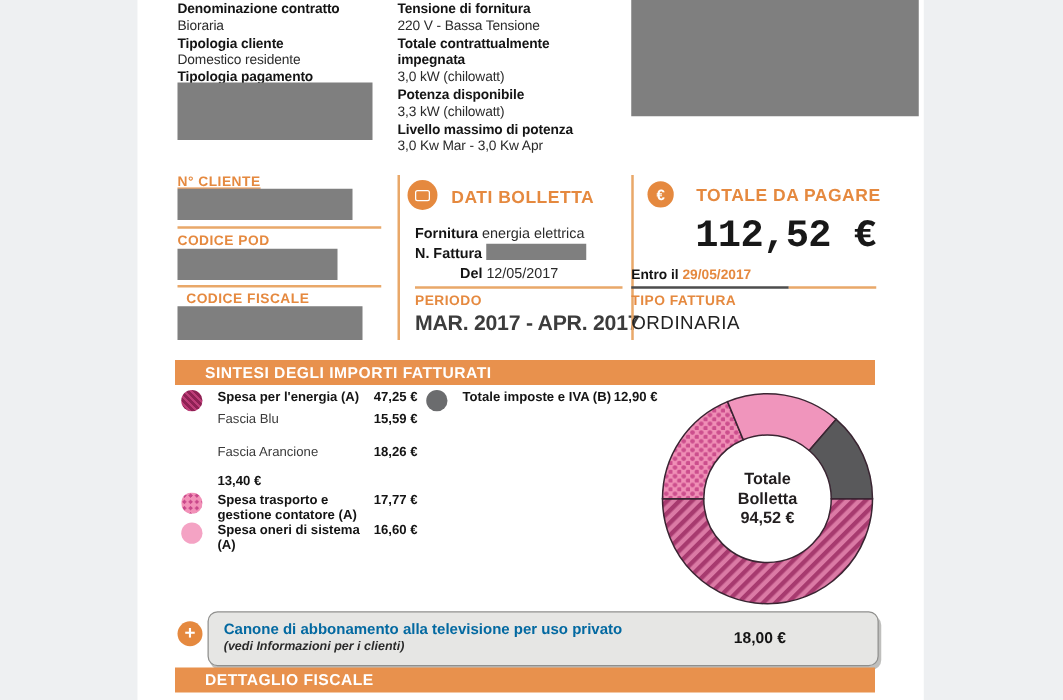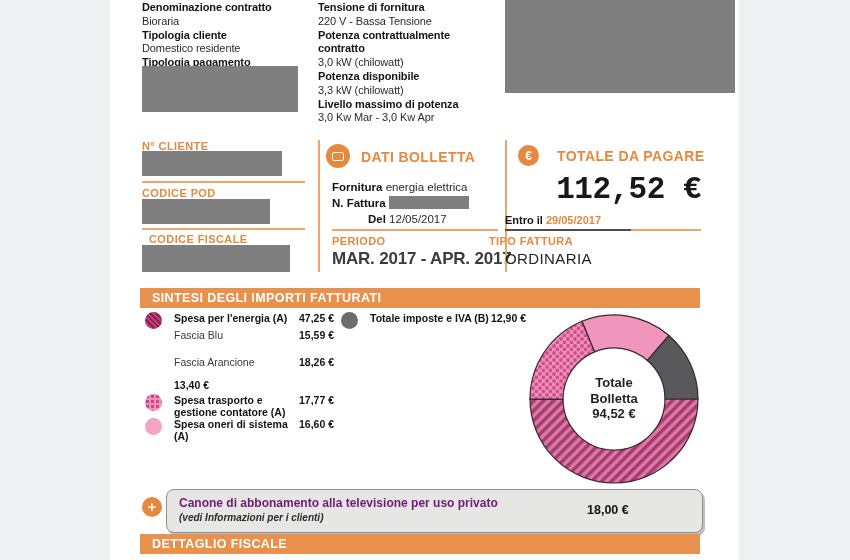--- a/index.html
+++ b/index.html
@@ -25,63 +25,63 @@
   .doc-glyph{width:12px;height:9px;border:1.6px solid #fff;border-radius:2px;}
   .dati-line{font-size:11.5px;line-height:16px;color:#2b2b2b;text-align:right;}
   .dati-line b{color:#141414;}
   .inline-redact{display:inline-block;background:var(--redact);width:80px;height:13px;vertical-align:-2px;}
   .periodo-val{font-size:17px;font-weight:bold;color:#3c3c3c;letter-spacing:-.2px;}
   .amount{font-size:31px;font-weight:bold;color:#181818;letter-spacing:-.5px;text-align:right;}
   .entro{font-size:11px;font-weight:bold;text-align:left;color:#141414;}
   .entro .date{color:var(--accent);}
   .tipo-val{font-size:15px;color:#222;letter-spacing:.4px;}
   
-  .banner{background:var(--banner);color:#fff;font-size:12.5px;font-weight:bold;letter-spacing:.4px;line-height:20px;padding-left:12px;height:20px;}
+  .banner{background:var(--banner);color:#fff;font-size:12.5px;font-weight:bold;letter-spacing:.4px;line-height:20px;padding-left:24px;height:20px;}
   
   .legend-row{display:grid;grid-template-columns:27px 1fr 48px;column-gap:2px;font-size:10.5px;line-height:12px;}
   .legend-row .lab{color:#3a3a3a;}
   .legend-row.bold .lab{font-weight:bold;color:#141414;}
   .legend-row .val{font-weight:bold;color:#141414;white-space:nowrap;}
   .bullet{width:17px;height:17px;border-radius:50%;}
   .b-hatch-magenta{background:repeating-linear-gradient(45deg,#BE3D78 0 2px,#8E2154 2px 4px);}
   .b-dots-pink{background-color:#F291B8;background-image:radial-gradient(#C9488A 1.5px,rgba(0,0,0,0) 1.6px);background-size:5px 5px;}
   .b-solid-pink{background:#F4A3C4;}
   .b-solid-gray{background:#6B6C6E;}
   #legend-left .legend-row:nth-child(1){}
   #legend-left .legend-row:nth-child(2){margin-bottom:15px;}
   #legend-left .legend-row:nth-child(3){margin-bottom:11px;}
   #legend-left .legend-row:nth-child(4){margin-bottom:3px;}
   #legend-left .legend-row:nth-child(5){margin-bottom:0px;}
   
   .donut-center{width:110px;text-align:center;font-size:13px;font-weight:bold;line-height:15.5px;color:#231f20;}
   
   .plus-icon{width:20px;height:20px;font-size:15px;font-weight:bold;line-height:18px;}
   .canone-box{background:#E6E6E4;border:1px solid #8F8F8D;border-radius:8px;box-shadow:2px 3px 0 #BFBFBD;}
-  .canone-title{font-size:12px;font-weight:bold;color:#701a75;}
+  .canone-title{font-size:12px;font-weight:bold;color:#0369a1;}
   .canone-sub{font-size:10px;font-style:italic;font-weight:bold;color:#2b2b2b;}
   .canone-amt{font-size:12.5px;font-weight:bold;color:#141414;}
 </style>
 </head>
 <body>
 
 <div class="abs page"></div>
 
 <div class="abs info" style="left:142px;top:1px;width:172px;">
   <div><b>Denominazione contratto</b></div>
   <div>Bioraria</div>
   <div><b>Tipologia cliente</b></div>
   <div>Domestico residente</div>
   <div><b>Tipologia pagamento</b></div>
 </div>
 <div class="abs redact" style="left:142px;top:66px;width:156px;height:46px;"></div>
 
 <div class="abs info" style="left:318px;top:1px;width:176px;">
   <div><b>Tensione di fornitura</b></div>
   <div>220 V - Bassa Tensione</div>
-  <div><b>Potenza contrattualmente contratto</b></div>
+  <div><b>Totale contrattualmente impegnata</b></div>
   <div>3,0 kW (chilowatt)</div>
   <div><b>Potenza disponibile</b></div>
   <div>3,3 kW (chilowatt)</div>
   <div><b>Livello massimo di potenza</b></div>
   <div>3,0 Kw Mar - 3,0 Kw Apr</div>
 </div>
 <div class="abs redact" style="left:505px;top:0;width:230px;height:93px;"></div>
 
 <div class="abs olabel" style="left:142px;top:140px;text-decoration:underline;">N° CLIENTE</div>
 <div class="abs redact" style="left:142px;top:151px;width:140px;height:25px;"></div>
@@ -106,21 +106,21 @@
 <div class="abs periodo-val" style="left:332px;top:249px;">MAR. 2017 - APR. 2017</div>
 
 <div class="abs vline" style="left:505px;top:140px;height:132px;"></div>
 
 <div class="abs circle-icon" style="left:518px;top:145px;width:21px;height:21px;font-size:12px;font-weight:bold;">€</div>
 <div class="abs card-title" style="left:557px;top:148px;">TOTALE DA PAGARE</div>
 <div class="abs amount" style="left:505px;top:172px;width:196px;font-family:Liberation Mono, monospace;">112,52 €</div>
 <div class="abs entro" style="left:505px;top:214px;width:196px;"><span>Entro il </span><span class="date">29/05/2017</span></div>
 <div class="abs hline-dark" style="left:505px;top:229px;width:126px;"></div>
 <div class="abs hline" style="left:631px;top:229px;width:70px;"></div>
-<div class="abs olabel" style="left:489px;top:235px;">TIPO FATTURA</div>
+<div class="abs olabel" style="left:505px;top:235px;">TIPO FATTURA</div>
 <div class="abs tipo-val" style="left:505px;top:250px;">ORDINARIA</div>
 
 <div class="abs banner" style="left:140px;top:288px;width:560px;">SINTESI DEGLI IMPORTI FATTURATI</div>
 
 <div class="abs" id="legend-left" style="left:145px;top:312px;width:202px;">
     <div class="legend-row bold">
       <span class="bullet b-hatch-magenta"></span>
       <span class="lab">Spesa per l'energia (A)</span>
       <span class="val">47,25 €</span>
     </div>

